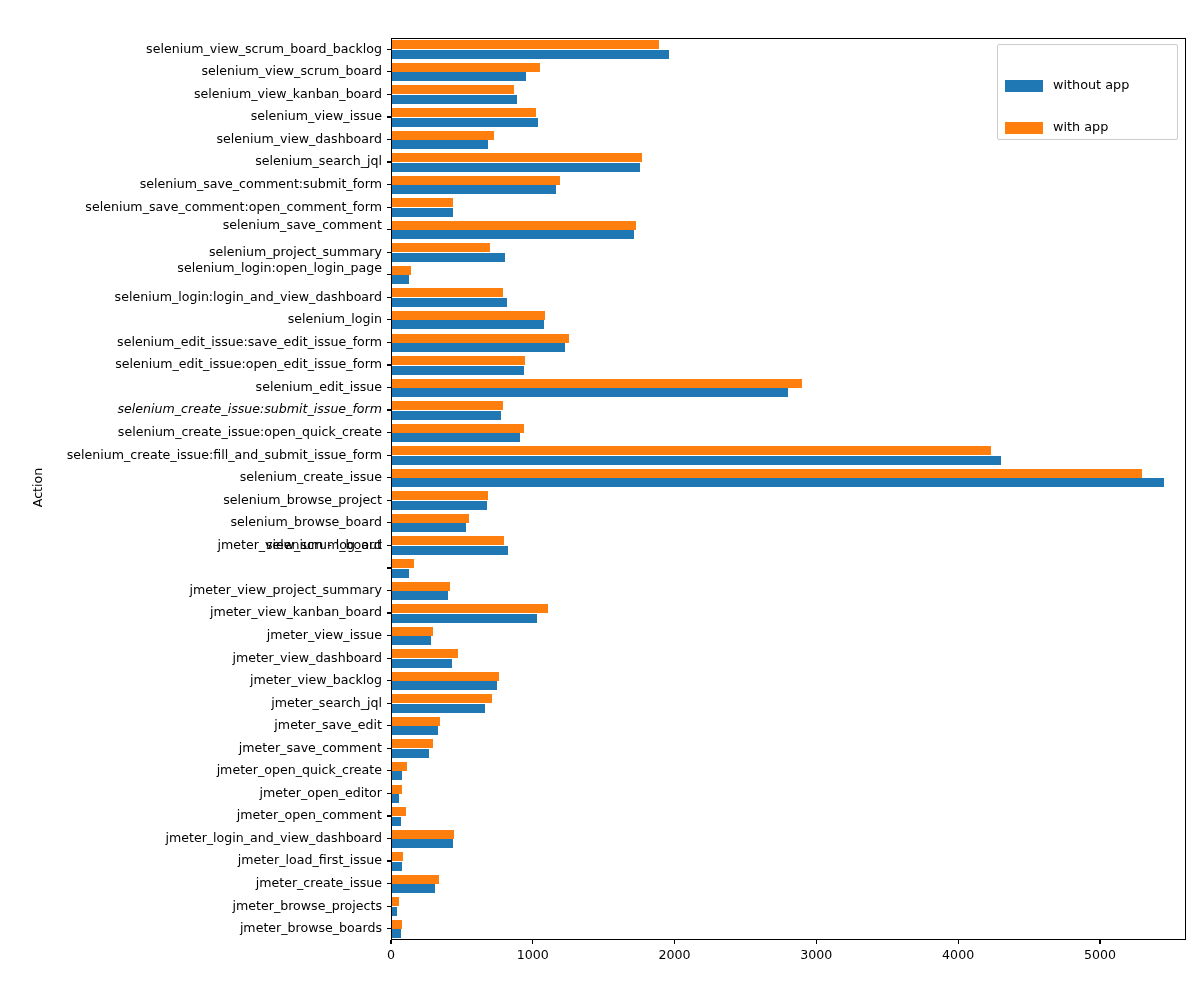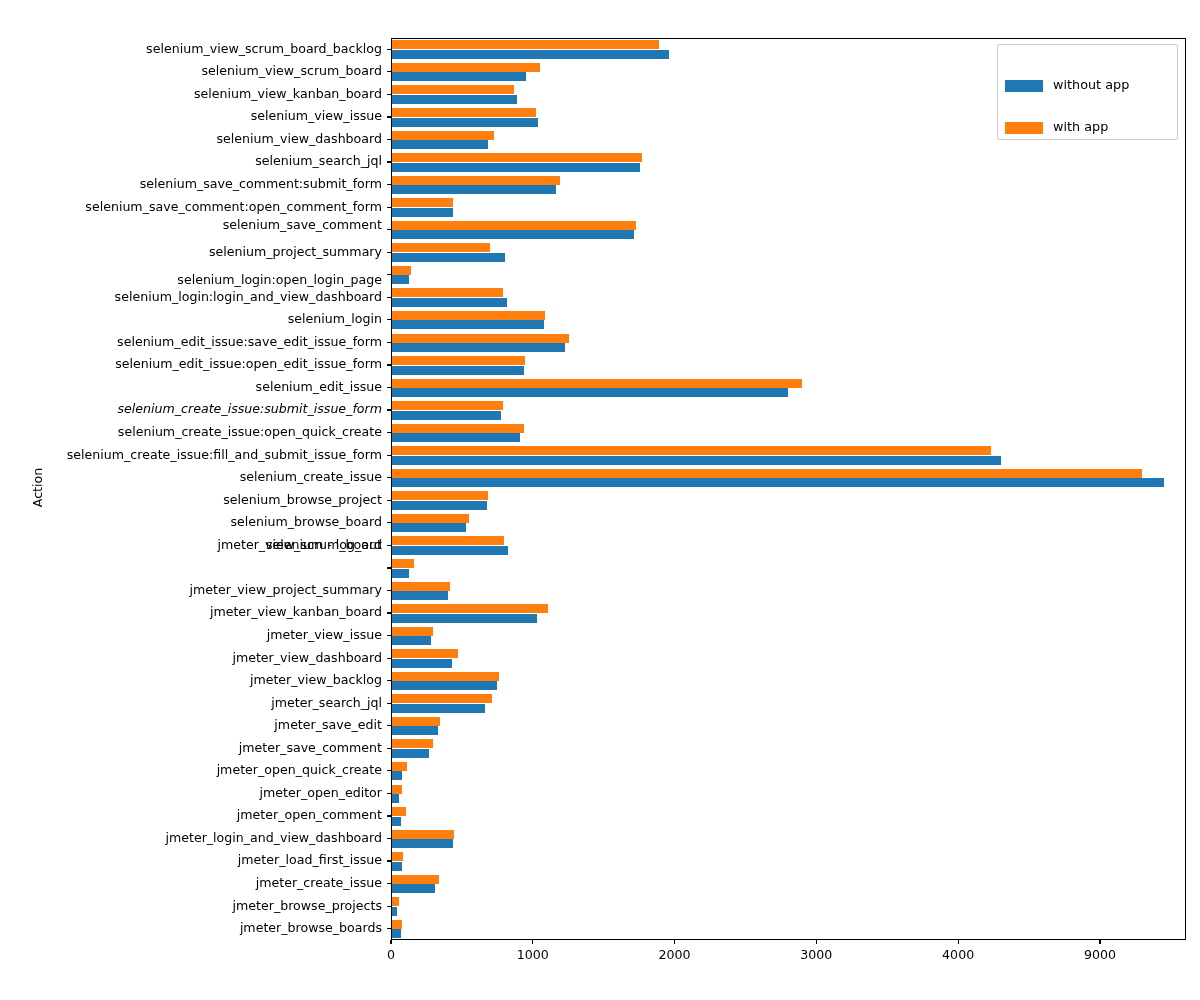--- a/index.html
+++ b/index.html
@@ -325,21 +325,21 @@
     <div class="ylabel" style="top: 155.425px;">selenium_search_jql</div>
     <div class="ytick" style="top: 183.975px;"></div>
     <div class="ylabel" style="top: 177.975px;">selenium_save_comment:submit_form</div>
     <div class="ytick" style="top: 206.525px;"></div>
     <div class="ylabel" style="top: 200.525px;">selenium_save_comment:open_comment_form</div>
     <div class="ytick" style="top: 229.075px;"></div>
     <div class="ylabel" style="top: 219px;">selenium_save_comment</div>
     <div class="ytick" style="top: 251.625px;"></div>
     <div class="ylabel" style="top: 245.625px;">selenium_project_summary</div>
     <div class="ytick" style="top: 274.175px;"></div>
-    <div class="ylabel" style="top: 274px;">selenium_login:open_login_page</div>
+    <div class="ylabel" style="top: 262px;">selenium_login:open_login_page</div>
     <div class="ytick" style="top: 296.725px;"></div>
     <div class="ylabel" style="top: 290.725px;">selenium_login:login_and_view_dashboard</div>
     <div class="ytick" style="top: 319.275px;"></div>
     <div class="ylabel" style="top: 313.275px;">selenium_login</div>
     <div class="ytick" style="top: 341.825px;"></div>
     <div class="ylabel" style="top: 335.825px;">selenium_edit_issue:save_edit_issue_form</div>
     <div class="ytick" style="top: 364.375px;"></div>
     <div class="ylabel" style="top: 358.375px;">selenium_edit_issue:open_edit_issue_form</div>
     <div class="ytick" style="top: 386.925px;"></div>
     <div class="ylabel" style="top: 380.925px;">selenium_edit_issue</div>
@@ -395,14 +395,14 @@
     <div class="xticklabel" style="left: 351px; width: 80px;">0</div>
     <div class="xtick" style="left: 532.187px;"></div>
     <div class="xticklabel" style="left: 492.787px; width: 80px;">1000</div>
     <div class="xtick" style="left: 673.974px;"></div>
     <div class="xticklabel" style="left: 634.574px; width: 80px;">2000</div>
     <div class="xtick" style="left: 815.761px;"></div>
     <div class="xticklabel" style="left: 776.361px; width: 80px;">3000</div>
     <div class="xtick" style="left: 957.548px;"></div>
     <div class="xticklabel" style="left: 918.148px; width: 80px;">4000</div>
     <div class="xtick" style="left: 1099.34px;"></div>
-    <div class="xticklabel" style="left: 1059.94px; width: 80px;">9000</div>
+    <div class="xticklabel" style="left: 1059.94px; width: 80px;">5000</div>
   </div>
 
 </body></html>

